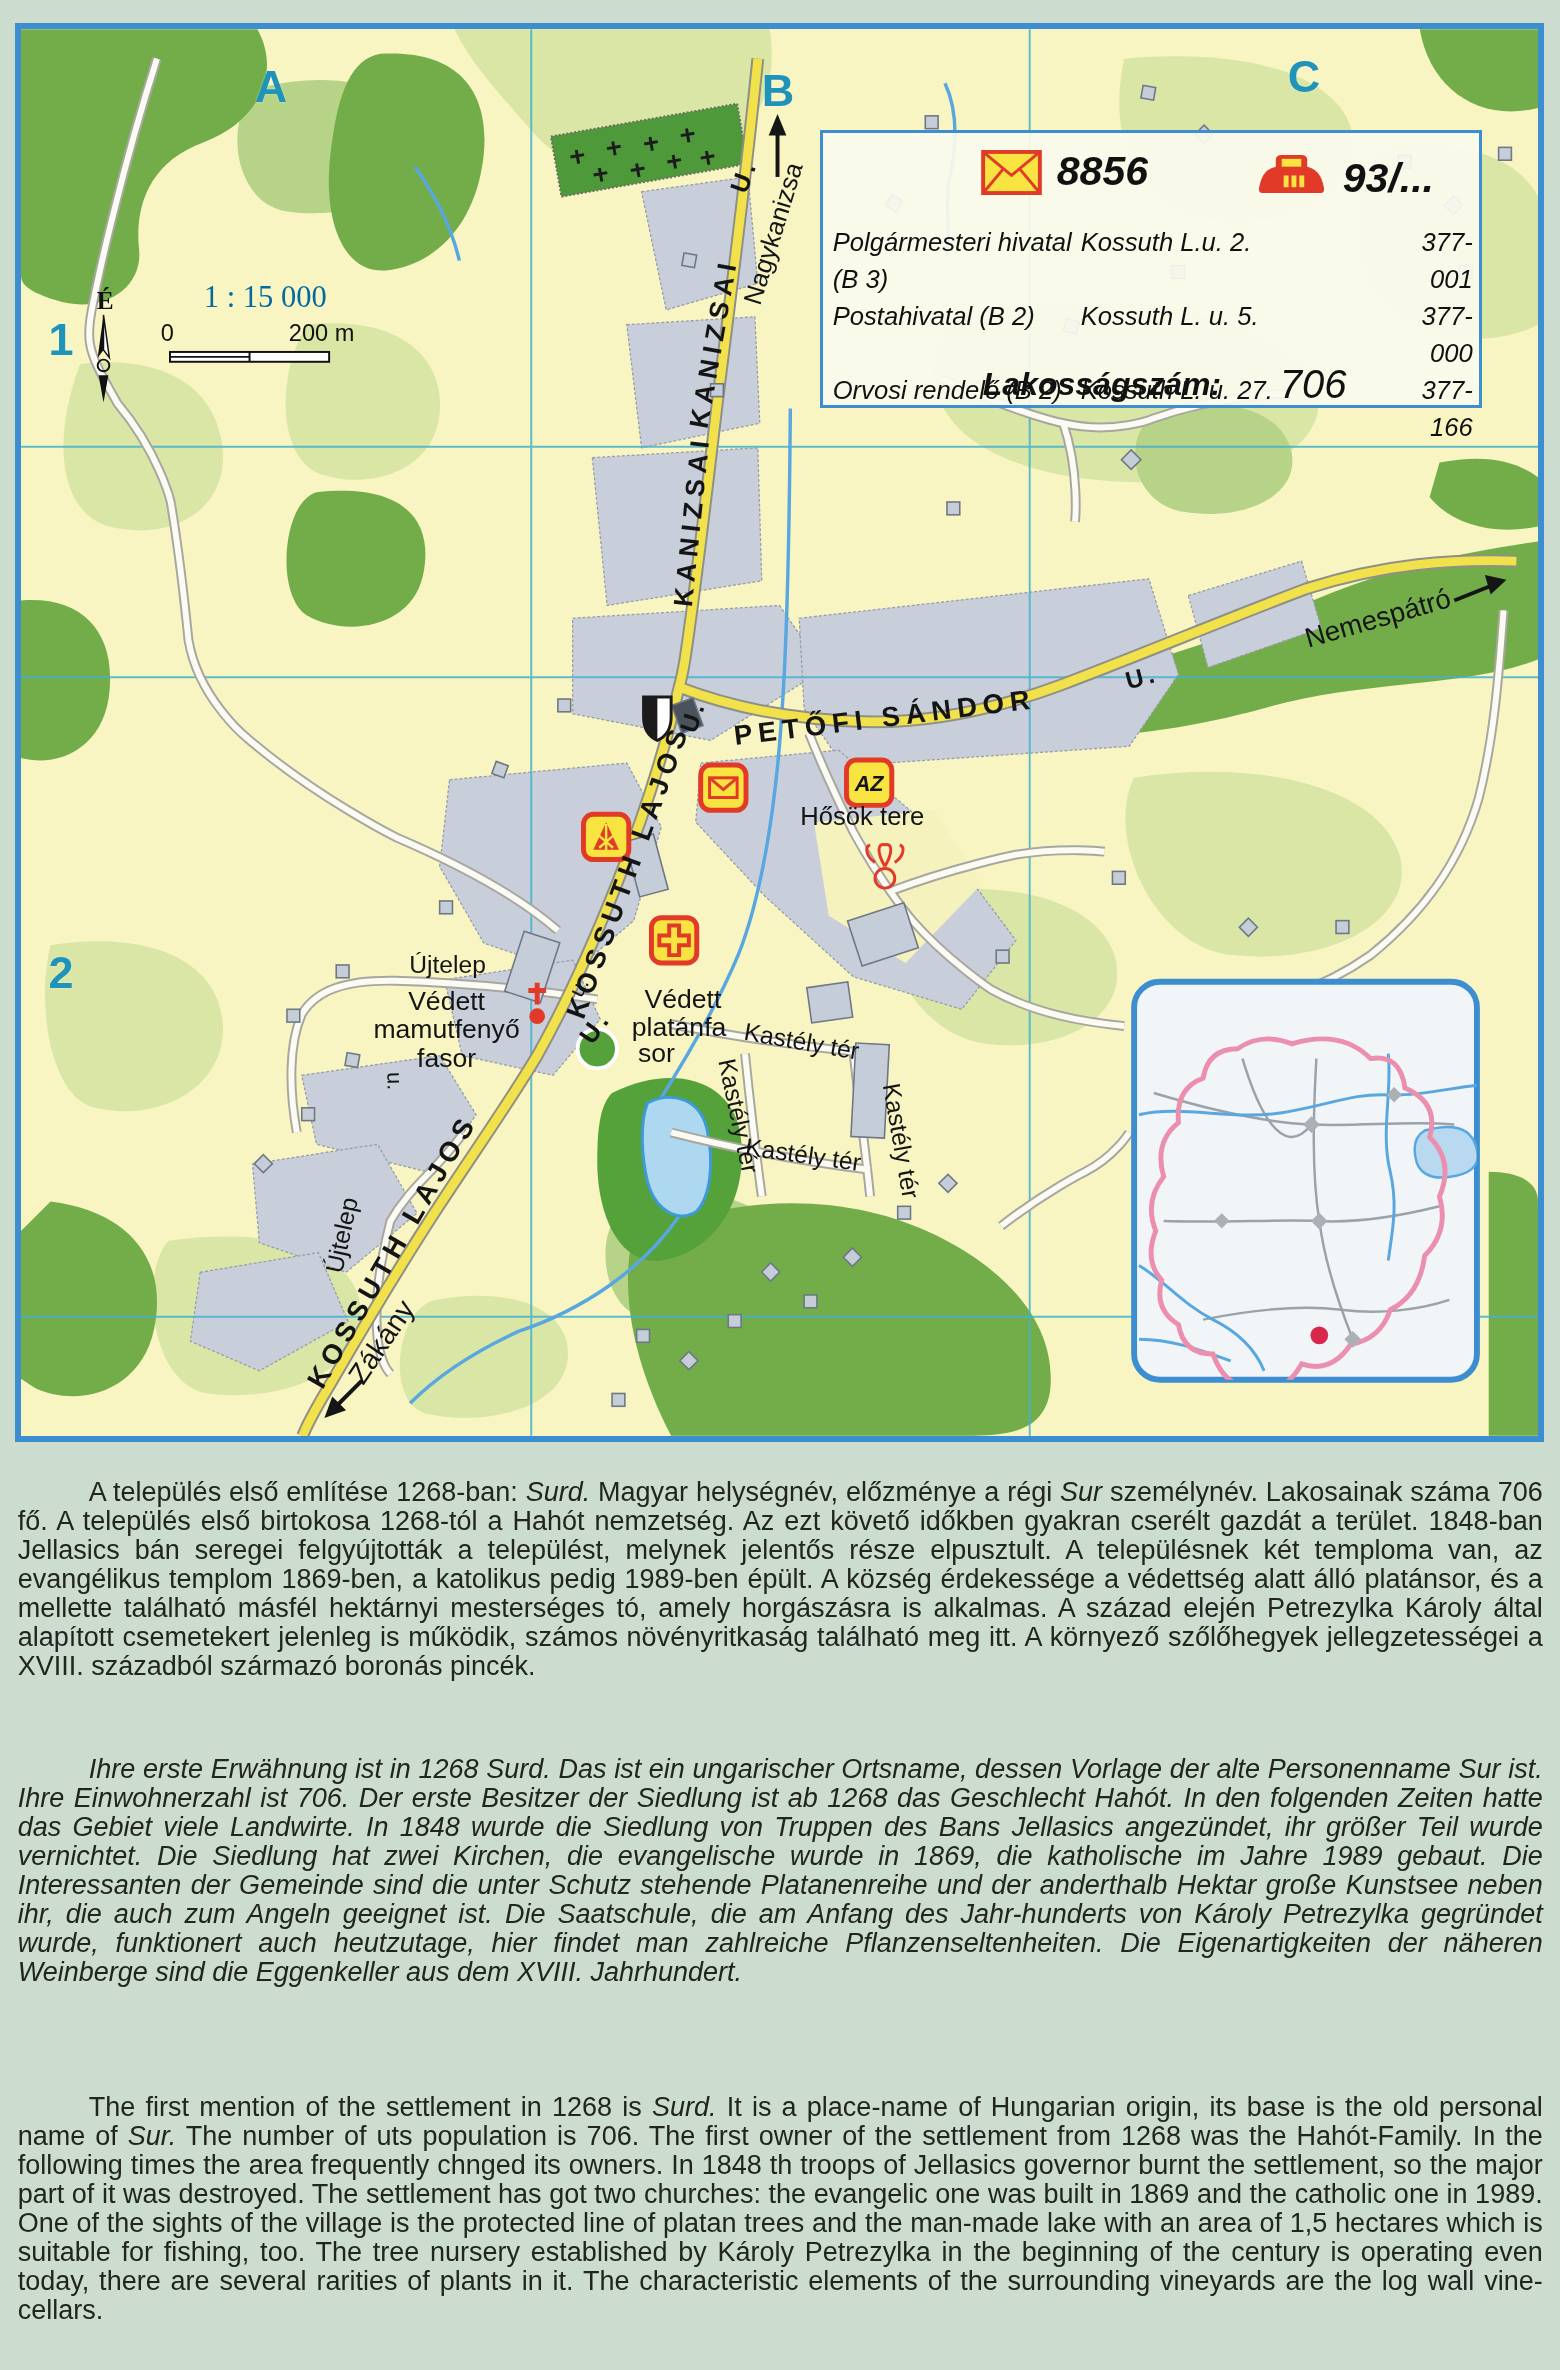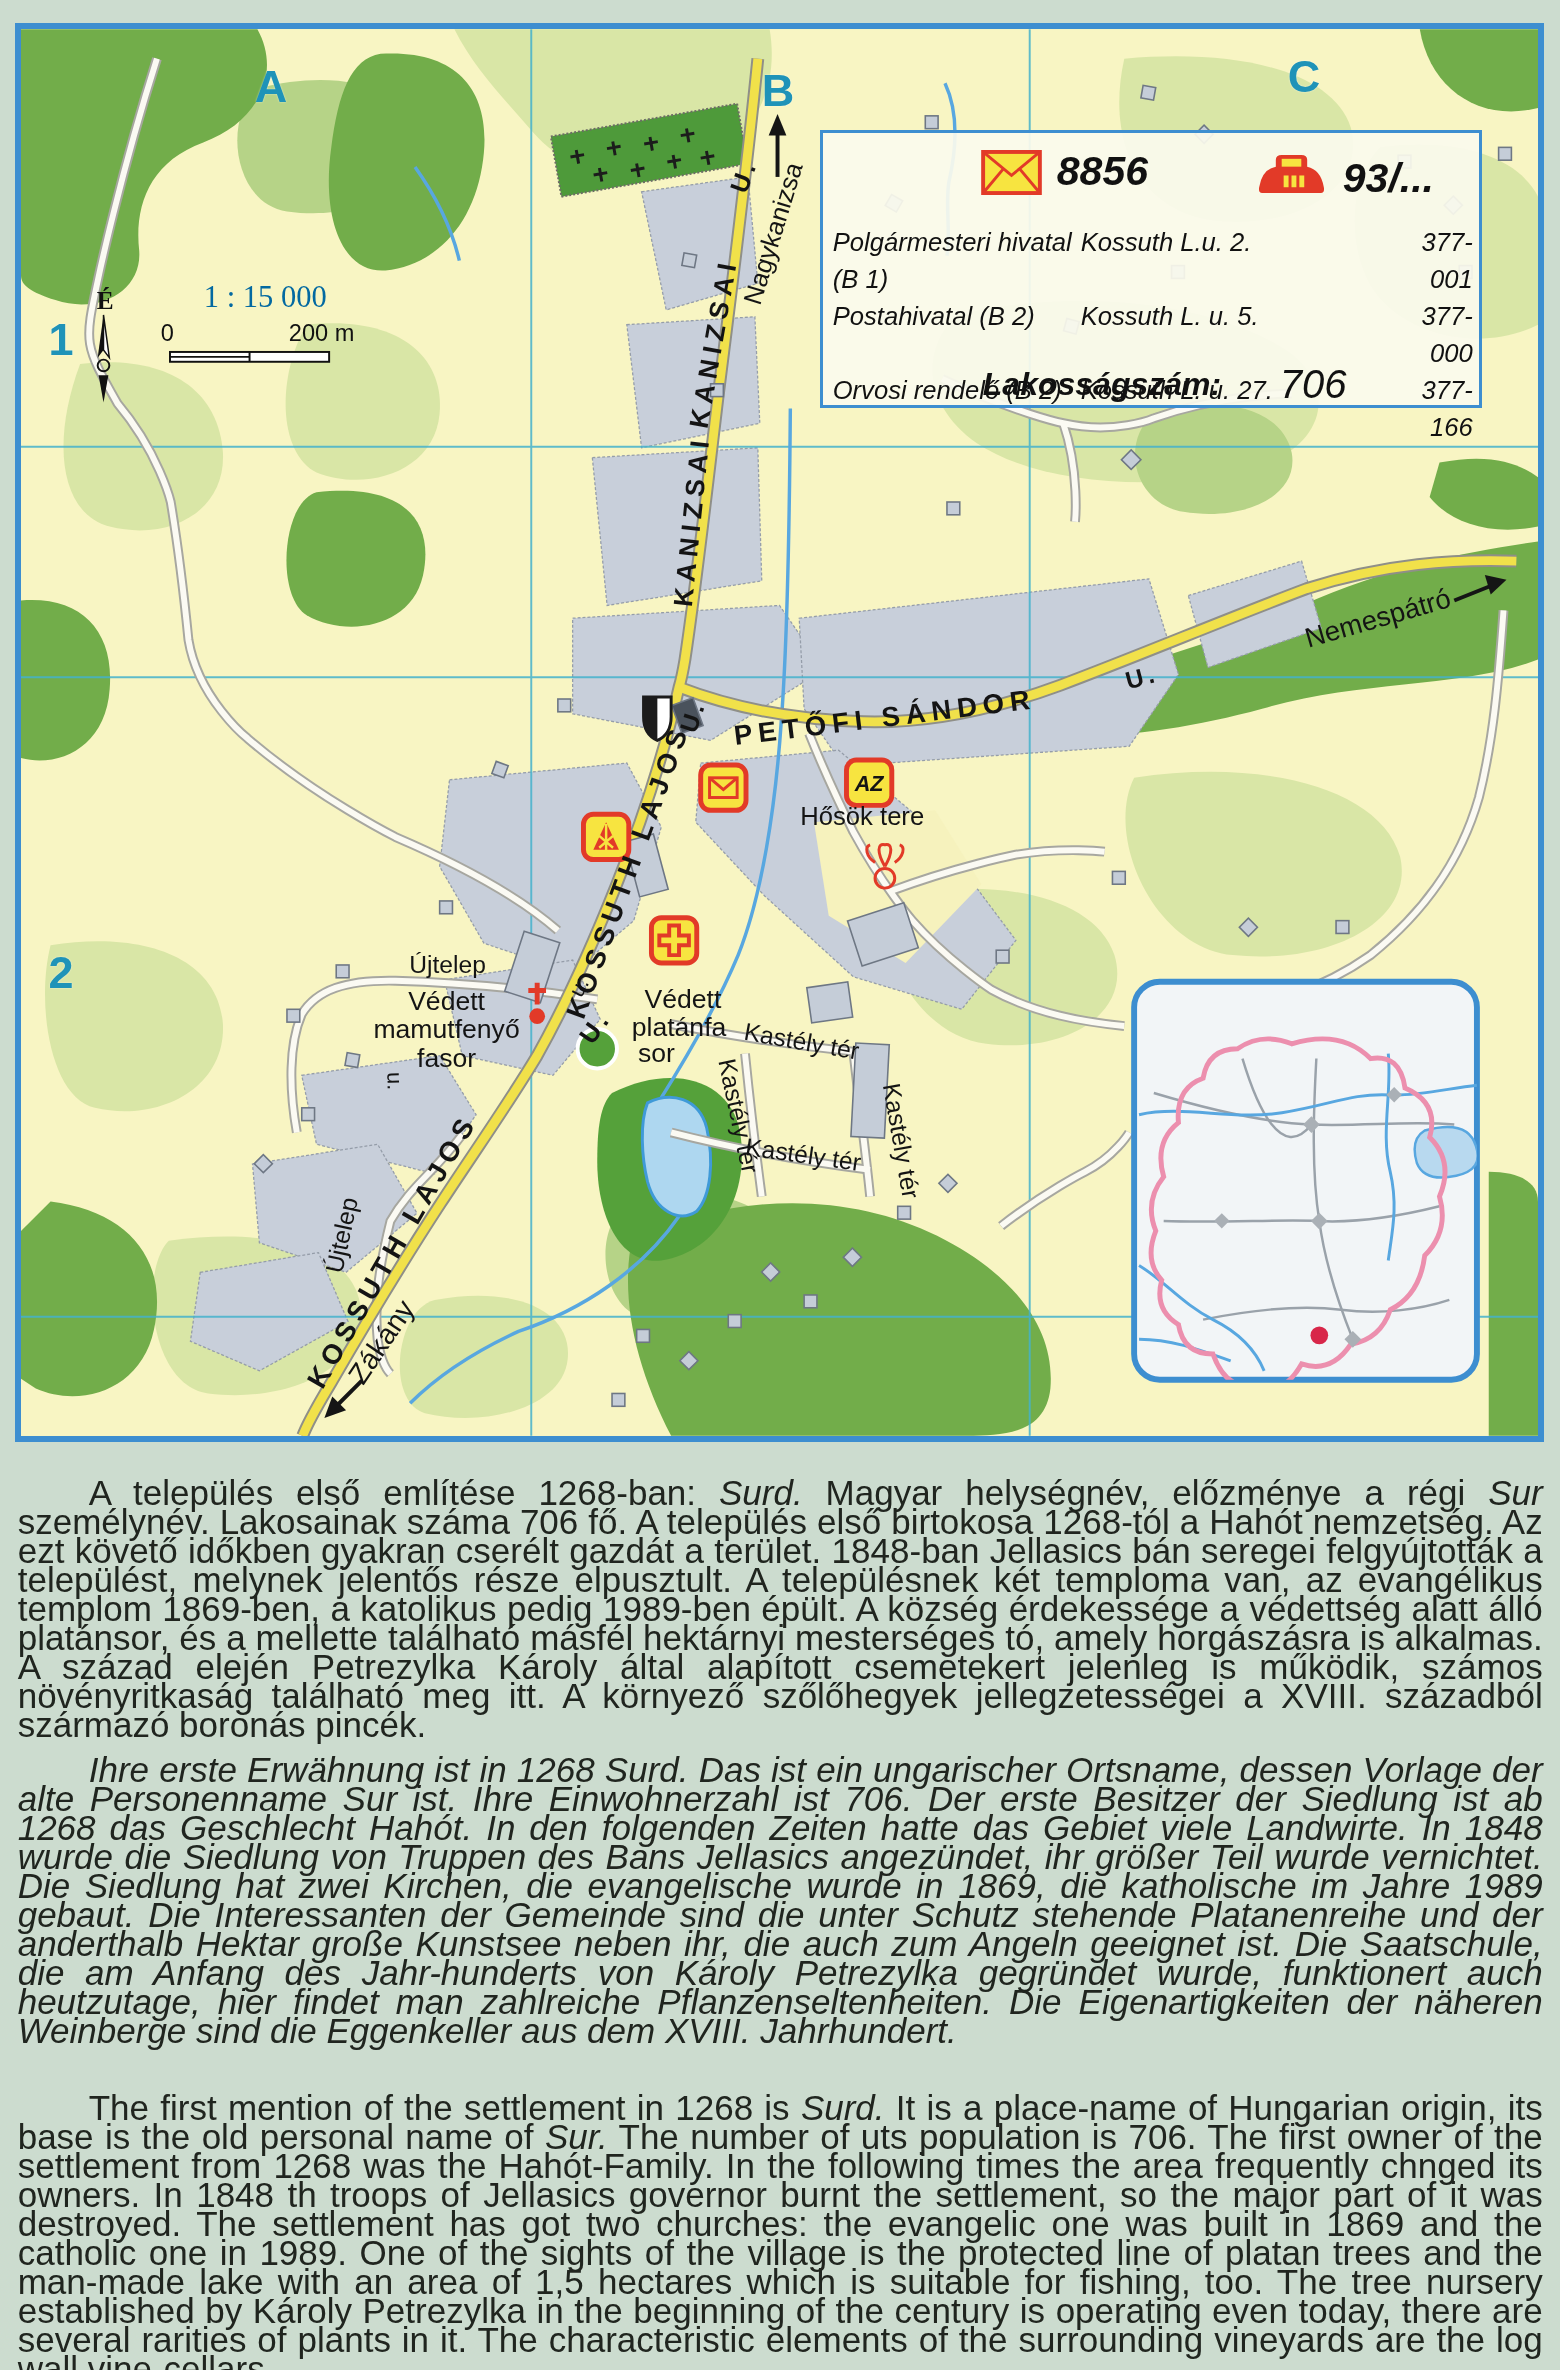--- a/index.html
+++ b/index.html
@@ -44,21 +44,21 @@
 
   
   text{font-family:"Liberation Sans",sans-serif;fill:#141414;}
   .t-road{font-weight:700;letter-spacing:6px;}
   .t-road2{font-weight:700;letter-spacing:4px;}
   .t-place{font-weight:400;}
   .t-small{font-weight:400;}
 
   
   .para{position:absolute;left:17.7px;width:1525px;margin:0;text-align:justify;color:#20251f;
-    font-size:35px;line-height:29px;font-family:"Liberation Sans",sans-serif;text-indent:71px;}
+    font-size:27px;line-height:29px;font-family:"Liberation Sans",sans-serif;text-indent:71px;}
   .para .it{font-style:italic;}
   .para-hu{top:1478px;}
   .para-de{top:1755px;font-style:italic;}
   .para-en{top:2065px;margin-top:28px;}
 </style>
 </head>
 <body>
 
 <div class="page">
 
@@ -380,21 +380,21 @@
           <path d="M6,44 Q2,44 3,38 Q6,20 20,17 L20,10 Q20,5 26,5 L46,5 Q52,5 52,10 L52,17 Q66,20 69,38 Q70,44 66,44 Z" fill="#e23a28"></path>
           <rect x="26" y="9" width="20" height="8" fill="#f7e440"></rect>
           <rect x="28" y="26" width="5" height="12" fill="#f7e440"></rect>
           <rect x="36" y="26" width="5" height="12" fill="#f7e440"></rect>
           <rect x="44" y="26" width="5" height="12" fill="#f7e440"></rect>
         </svg>
         <span class="ib-pref">93/...</span>
       </div>
       <div class="ib-rows">
         <div class="ib-row">
-          <span>Polgármesteri hivatal (B 1)</span>
+          <span>Polgármesteri hivatal (B 3)</span>
           <span>Kossuth L.u. 2.</span>
           <span class="ph">377-001</span>
         </div>
         <div class="ib-row">
           <span>Postahivatal (B 2)</span>
           <span>Kossuth L. u. 5.</span>
           <span class="ph">377-000</span>
         </div>
         <div class="ib-row">
           <span>Orvosi rendelő (B 2)</span>

